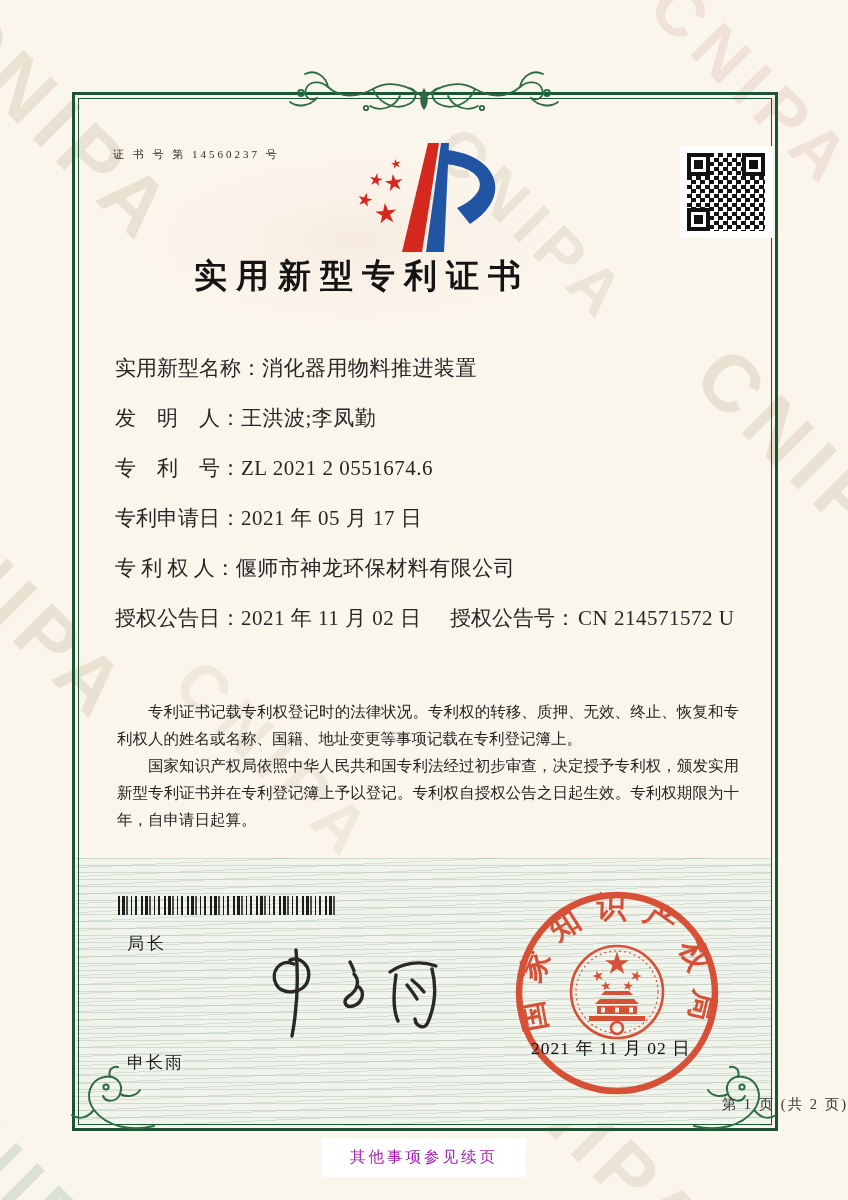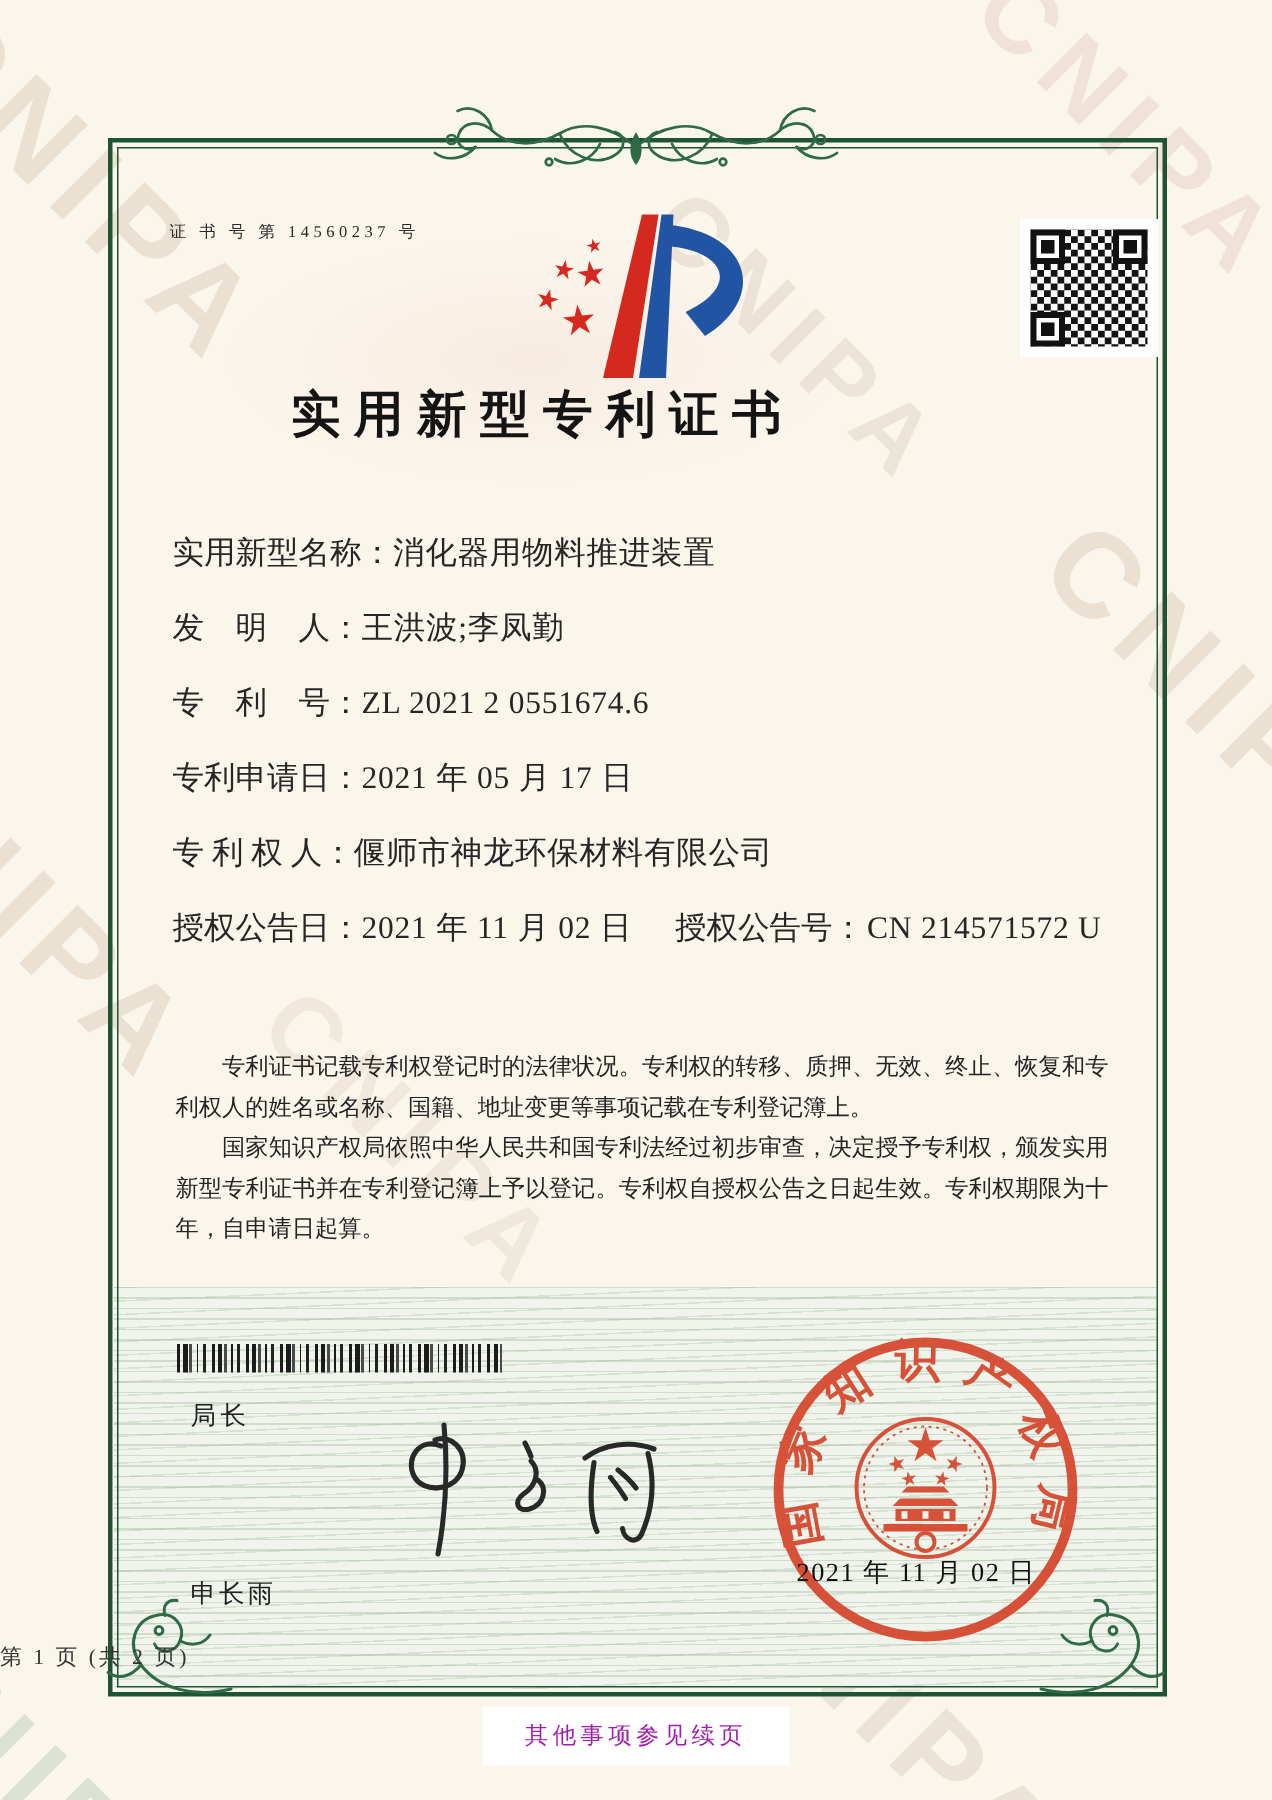--- a/index.html
+++ b/index.html
@@ -44,21 +44,21 @@
         rgba(0,0,0,0) 7px 8px, #4a4a4a 8px 10px, rgba(0,0,0,0) 10px 13px, #1b1b1b 13px 14px,
         rgba(0,0,0,0) 14px 17px, #222 17px 19px, rgba(0,0,0,0) 19px 23px);}
   .sig-title{position:absolute;left:127px;top:932px;font-size:17px;z-index:6;
     font-family:"Liberation Sans",sans-serif;color:#222;letter-spacing:3px;}
   .sig-name{position:absolute;left:127px;top:1008px;font-size:17px;z-index:6;
     font-family:"Liberation Sans",sans-serif;color:#222;letter-spacing:2px;margin-top:43px;}
   .signature{position:absolute;left:252px;top:942px;z-index:6;}
   .seal{position:absolute;left:505px;top:888px;z-index:6;}
   .seal-date{position:absolute;left:531px;top:1036px;z-index:7;font-size:17.5px;
     letter-spacing:1px;color:#111;}
-  .page-num{position:absolute;left:0;top:1095px;width:848px;text-align:left;z-index:6;
+  .page-num{position:absolute;left:0;top:1095px;width:848px;text-align:right;z-index:6;
     font-size:14.5px;letter-spacing:2px;color:#333;}
   .cont-box{position:absolute;left:0;top:1138px;width:848px;text-align:center;z-index:6;}
   .cont-box span{display:inline-block;background:#ffffff;padding:9px 28px;font-size:15.5px;
     letter-spacing:3px;color:#a21caf;}
   .orn{position:absolute;z-index:4;}
 </style>
 </head>
 <body>
 
 <div class="page">

